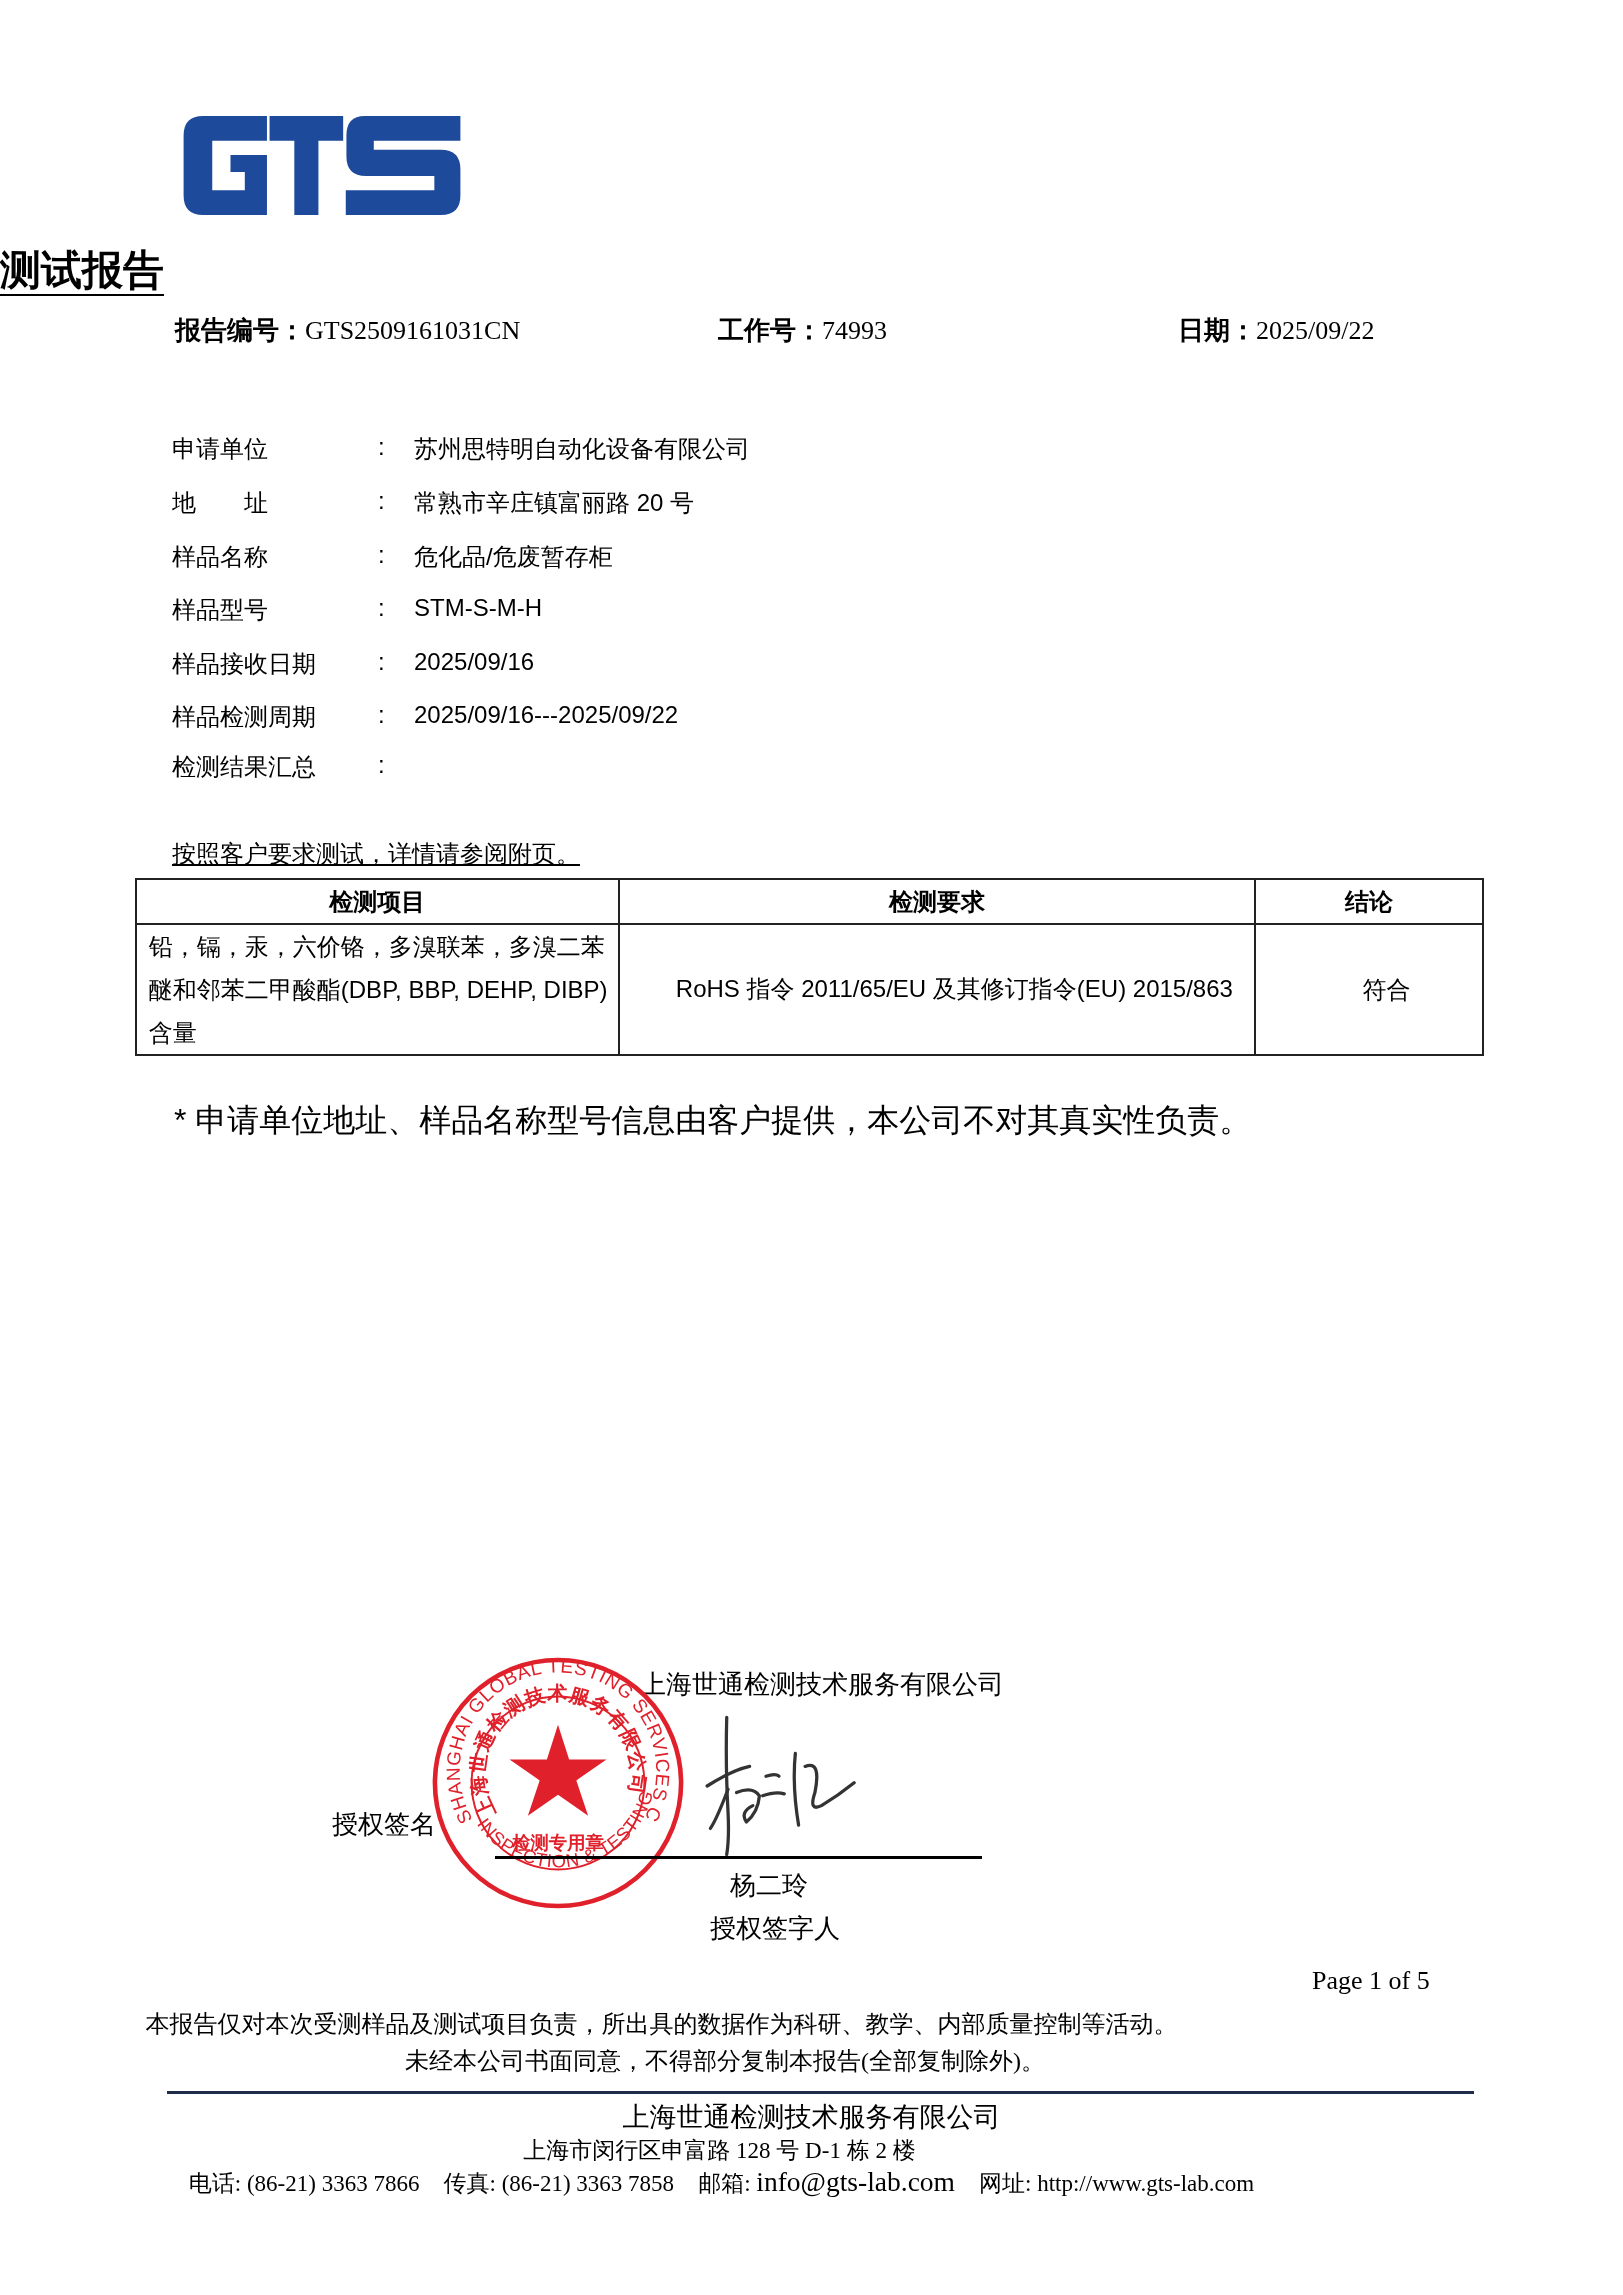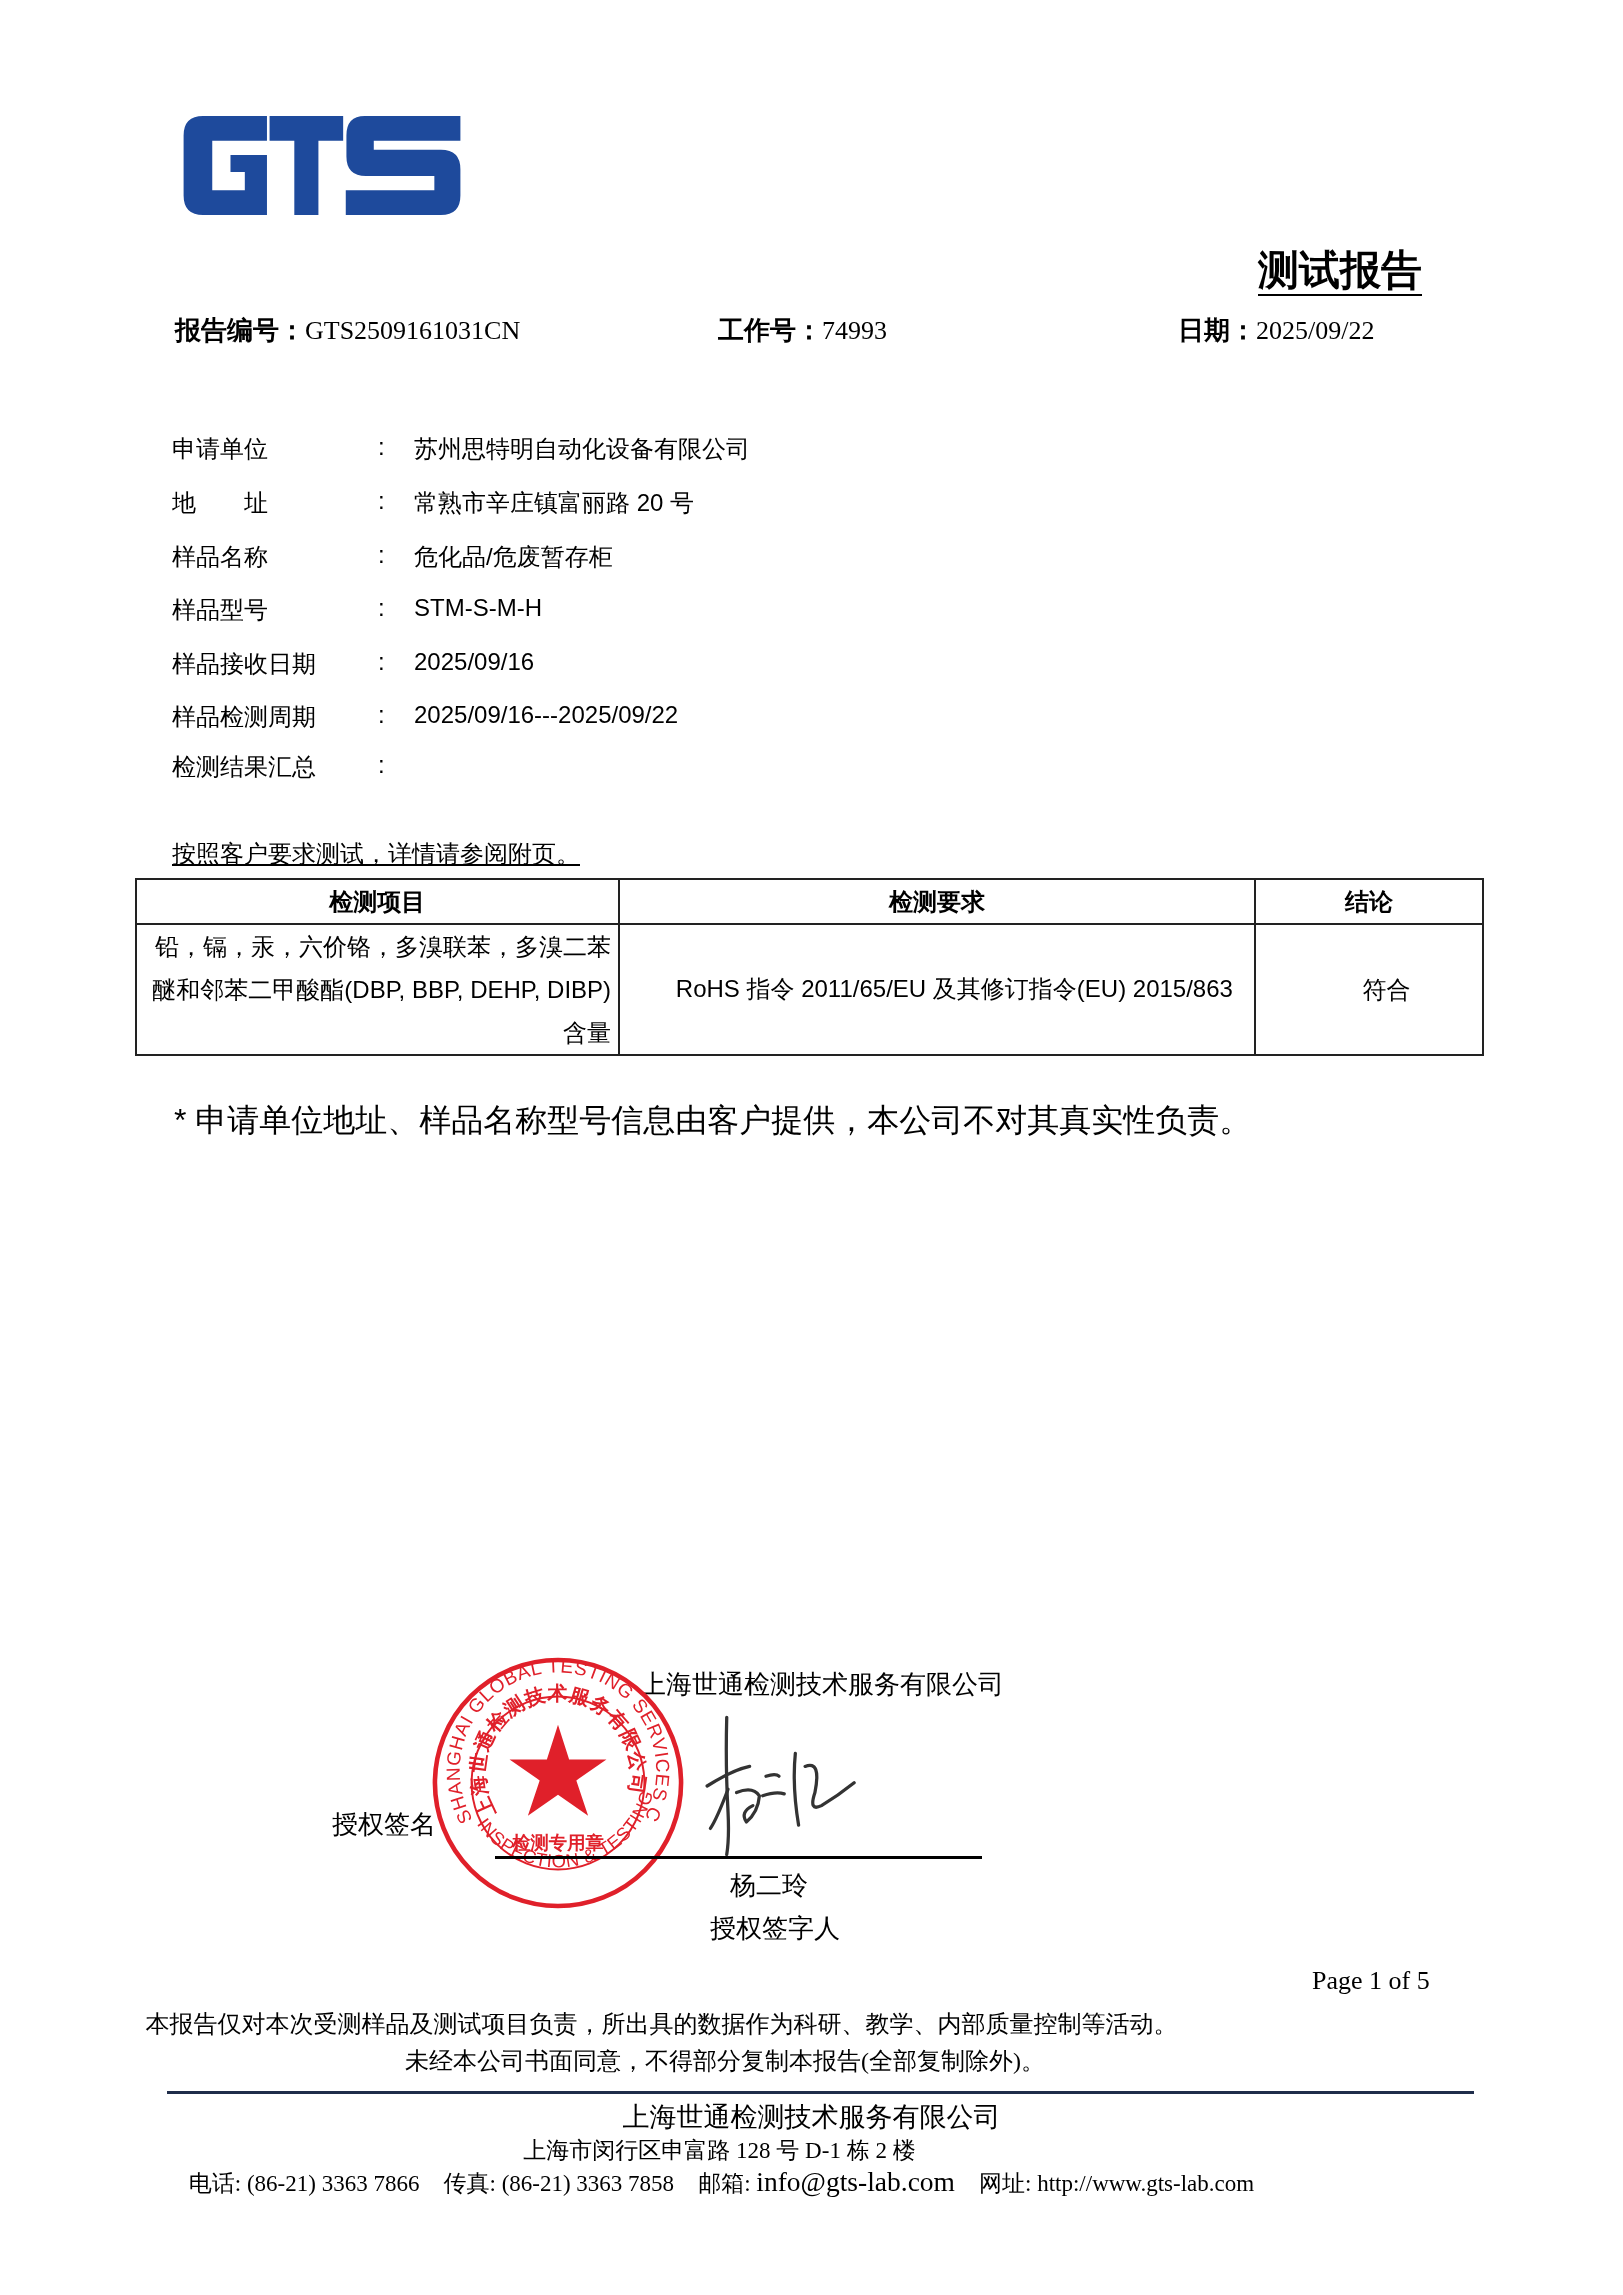--- a/index.html
+++ b/index.html
@@ -5,41 +5,41 @@
   html, body { margin: 0; padding: 0; background: #ffffff; }
   body { width: 1623px; height: 2295px; position: relative; overflow: hidden; color: #000; }
   .serif { font-family: "Liberation Serif", "DejaVu Serif", serif; }
   .sans { font-family: "Liberation Sans", "DejaVu Sans", sans-serif; }
   .abs { position: absolute; white-space: nowrap; }
 
   
   #logo { position: absolute; left: 183px; top: 116px; width: 278px; height: 99px; }
 
   
-  #title { left: 0; width: 1394px; top: 243px; text-align: right; font-size: 41px; font-weight: bold; padding-left: 28px; }
+  #title { left: 0; width: 1394px; top: 243px; text-align: left; font-size: 41px; font-weight: bold; }
   #title span { border-bottom: 2.6px solid #000; padding-bottom: 1.3px; }
 
   
   .hdr { top: 313px; font-size: 26px; }
   .hdr b { font-weight: bold; }
 
   
   .info-row { position: absolute; left: 172px; font-size: 24px; height: 33px; }
   .info-row .lbl { position: absolute; left: 0; top: 0; white-space: nowrap; }
   .info-row .colon { position: absolute; left: 206px; top: 0; }
   .info-row .val { position: absolute; left: 242px; top: 0; white-space: nowrap; }
 
   #note-line { left: 172px; top: 838px; font-size: 24px; text-decoration: underline; }
 
   
   #results-table { position: absolute; left: 135px; top: 878px; width: 1349px; border-collapse: collapse; font-size: 24px; }
   #results-table th, #results-table td { border: 2px solid #222; }
   #results-table th { height: 41px; font-weight: bold; text-align: center; }
   #results-table td { height: 124px; vertical-align: middle; padding-left: 36px; }
-  #results-table td.c1 { padding: 0 6.5px 0 11.8px; line-height: 43px; text-align: right; margin-top: 46px; }
+  #results-table td.c1 { padding: 0 6.5px 0 11.8px; line-height: 43px; text-align: left; margin-top: 46px; }
   #results-table td.c2 { text-align: center; padding-top: 0; }
   #results-table td.c3 { text-align: center; }
 
   #footnote { left: 174px; top: 1099px; font-size: 32px; }
 
   
   #stamp { position: absolute; left: 431px; top: 1656px; width: 254px; height: 254px; }
   #sig-company { left: 640px; top: 1667px; font-size: 26px; }
   #sig-label { left: 332px; top: 1807px; font-size: 26px; }
   #sig-line { position: absolute; left: 495px; top: 1856px; width: 487px; height: 2.6px; background: #000; }

